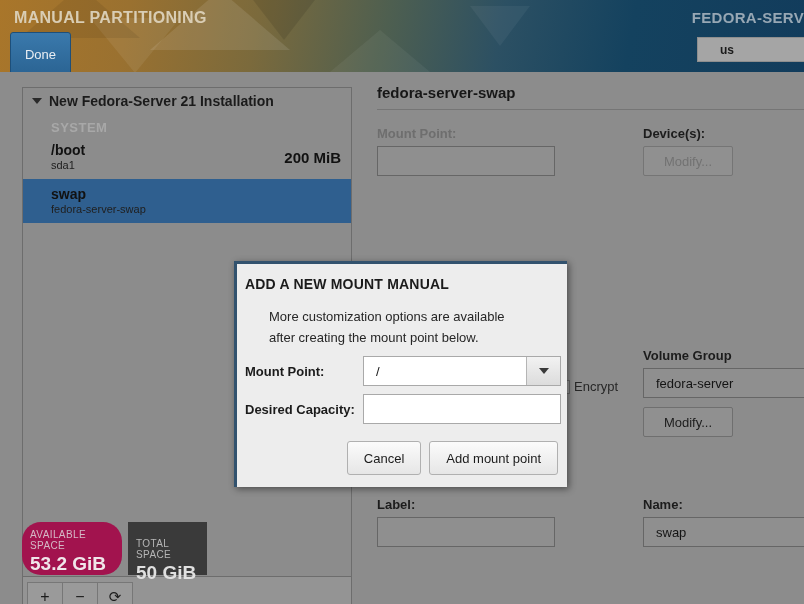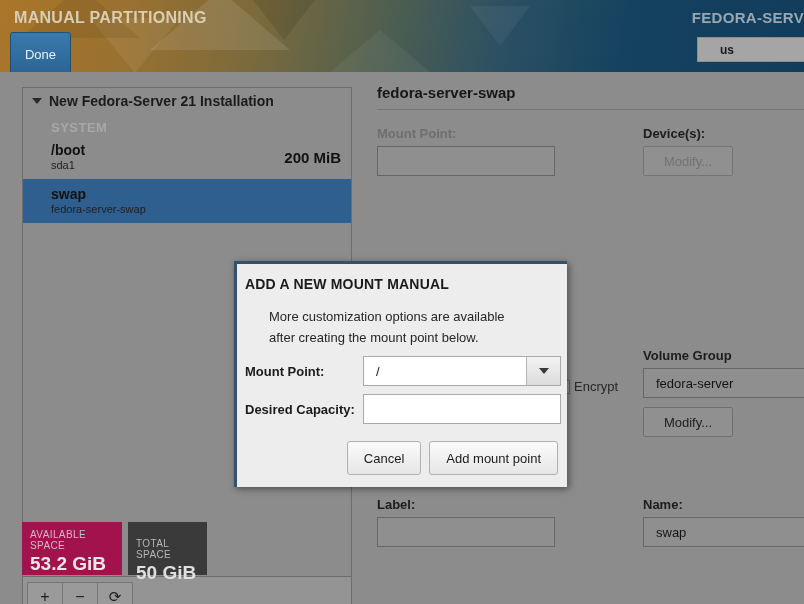--- a/index.html
+++ b/index.html
@@ -148,21 +148,21 @@
   }
   .tool-btn.reload { font-size: 15px; }
 
   
   .badges { position: absolute; left: 22px; top: 450px; display: flex; }
   .badge {
     width: 100px; height: 53px;
     padding: 7px 8px 0 8px;
     margin-right: 6px;
   }
-  .badge.available { background: #a2134e; }
+  .badge.available { background: #a2134e; border-radius: 19px; }
   .badge.total     { background: #3a3a3a; width: 79px; }
   .badge-label { font-size: 10px; color: #d4b9c6; letter-spacing: .4px; }
   .badge.total .badge-label { color: #b6b6b6; margin-top: 9px; }
   .badge-value { font-size: 19px; font-weight: 700; color: #f0e6ea; margin-top: 2px; }
   .badge.total .badge-value { color: #e0e0e0; }
 
   
   .right-panel {
     position: absolute; left: 365px; top: 12px;
     width: 440px; height: 470px;

